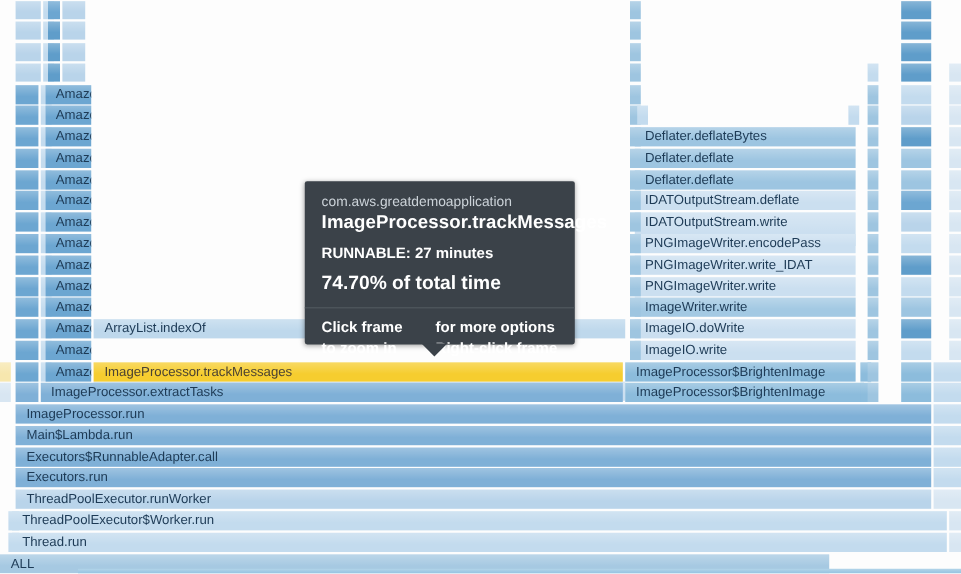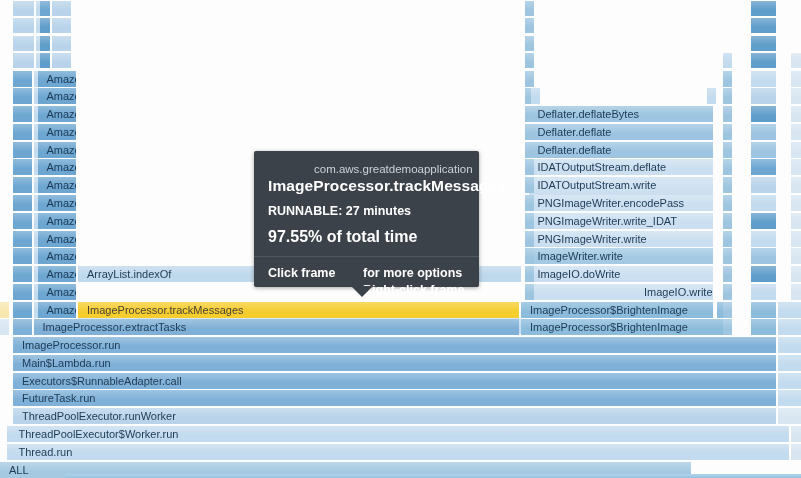--- a/index.html
+++ b/index.html
@@ -12,21 +12,21 @@
     white-space:nowrap;font-size:11px;line-height:16px;color:#1d3a55;
     padding-left:9px;
     background-image:linear-gradient(rgba(255,255,255,.25),rgba(255,255,255,0) 60%);
   }
   #tooltip{
     position:absolute;left:254px;top:151px;width:225px;height:136px;
     background:#3b4249;color:#fff;border-radius:2px;z-index:10;
     box-shadow:0 1px 4px rgba(0,0,0,.35);
     box-sizing:border-box;padding:12px 14px 0 14px;
   }
-  #tooltip .pkg{font-size:11.5px;color:#ccd3d9;margin-bottom:2px;margin-left:46px;}
+  #tooltip .pkg{font-size:11.5px;color:#ccd3d9;margin-bottom:2px;}
   #tooltip .ttl{font-size:15.5px;font-weight:bold;letter-spacing:.1px;}
   #tooltip .state{font-size:12.5px;font-weight:bold;margin-top:9px;}
   #tooltip .pct{font-size:16px;font-weight:bold;margin-top:10px;}
   #tooltip .sep{border-top:1px solid #51595f;margin:10px -14px 0 -14px;}
   #tooltip .hints{display:flex;padding-top:8px;font-size:12.5px;font-weight:bold;line-height:1.35;}
   #tooltip .hints .col1{width:95px;}
   #tooltip .hints .col2{flex:1;}
   #tooltip-arrow{
     position:absolute;left:351px;top:286px;width:0;height:0;z-index:10;
     border-left:11px solid transparent;border-right:11px solid transparent;
@@ -118,21 +118,21 @@
       <div class="frame" style="left: 528.5px; top: 106.1px; width: 184px; height: 16px; background-color: rgb(157, 197, 225);">Deflater.deflateBytes</div>
       <div class="frame" style="left: 528.5px; top: 123.8px; width: 184px; height: 16px; background-color: rgb(157, 197, 225);">Deflater.deflate</div>
       <div class="frame" style="left: 528.5px; top: 141.6px; width: 184px; height: 16px; background-color: rgb(157, 197, 225);">Deflater.deflate</div>
       <div class="frame" style="left: 528.5px; top: 159.4px; width: 184px; height: 16px; background-color: rgb(203, 223, 240);">IDATOutputStream.deflate</div>
       <div class="frame" style="left: 528.5px; top: 177.2px; width: 184px; height: 28px; background-color: rgb(203, 223, 240);">IDATOutputStream.write</div>
       <div class="frame" style="left: 528.5px; top: 194.9px; width: 184px; height: 16px; background-color: rgb(203, 223, 240);">PNGImageWriter.encodePass</div>
       <div class="frame" style="left: 528.5px; top: 212.7px; width: 184px; height: 16px; background-color: rgb(203, 223, 240);">PNGImageWriter.write_IDAT</div>
       <div class="frame" style="left: 528.5px; top: 230.5px; width: 184px; height: 16px; background-color: rgb(203, 223, 240);">PNGImageWriter.write</div>
       <div class="frame" style="left: 528.5px; top: 248.2px; width: 184px; height: 16px; background-color: rgb(163, 201, 227);">ImageWriter.write</div>
       <div class="frame" style="left: 528.5px; top: 266px; width: 184px; height: 16px; background-color: rgb(203, 223, 240);">ImageIO.doWrite</div>
-      <div class="frame" style="left: 528.5px; top: 283.8px; width: 184px; height: 16px; background-color: rgb(203, 223, 240); text-align: right;">ImageIO.write</div>
+      <div class="frame" style="left: 528.5px; top: 283.8px; width: 184px; height: 16px; background-color: rgb(203, 223, 240);">ImageIO.write</div>
       <div class="frame" style="left: 524.5px; top: 70.5px; width: 2.5px; height: 16px; background-color: rgb(158, 197, 224);"></div>
       <div class="frame" style="left: 524.5px; top: 88.3px; width: 2.5px; height: 16px; background-color: rgb(158, 197, 224);"></div>
       <div class="frame" style="left: 524.5px; top: 106.1px; width: 2.5px; height: 16px; background-color: rgb(158, 197, 224);"></div>
       <div class="frame" style="left: 524.5px; top: 123.8px; width: 2.5px; height: 16px; background-color: rgb(158, 197, 224);"></div>
       <div class="frame" style="left: 524.5px; top: 141.6px; width: 2.5px; height: 16px; background-color: rgb(158, 197, 224);"></div>
       <div class="frame" style="left: 524.5px; top: 159.4px; width: 2.5px; height: 16px; background-color: rgb(158, 197, 224);"></div>
       <div class="frame" style="left: 524.5px; top: 177.2px; width: 2.5px; height: 16px; background-color: rgb(158, 197, 224);"></div>
       <div class="frame" style="left: 524.5px; top: 194.9px; width: 2.5px; height: 16px; background-color: rgb(158, 197, 224);"></div>
       <div class="frame" style="left: 524.5px; top: 212.7px; width: 2.5px; height: 16px; background-color: rgb(158, 197, 224);"></div>
       <div class="frame" style="left: 524.5px; top: 230.5px; width: 2.5px; height: 16px; background-color: rgb(158, 197, 224);"></div>
@@ -187,43 +187,44 @@
       <div class="frame" style="left: 790.5px; top: 266px; width: 10px; height: 16px; background-color: rgb(216, 230, 242);"></div>
       <div class="frame" style="left: 790.5px; top: 283.8px; width: 10px; height: 16px; background-color: rgb(216, 230, 242);"></div>
       <div class="frame" style="left: 778px; top: 301.5px; width: 22.5px; height: 16px; background-color: rgb(195, 219, 238);"></div>
       <div class="frame" style="left: 778px; top: 319.3px; width: 22.5px; height: 16px; background-color: rgb(195, 219, 238);"></div>
       <div class="frame" style="left: 13px; top: 337px; width: 763px; height: 16px; background-color: rgb(127, 176, 215);">ImageProcessor.run</div>
       <div class="frame" style="left: 778px; top: 337px; width: 22.5px; height: 16px; background-color: rgb(195, 219, 238);"></div>
       <div class="frame" style="left: 13px; top: 354.9px; width: 763px; height: 16px; background-color: rgb(127, 176, 215);">Main$Lambda.run</div>
       <div class="frame" style="left: 778px; top: 354.9px; width: 22.5px; height: 16px; background-color: rgb(195, 219, 238);"></div>
       <div class="frame" style="left: 13px; top: 372.6px; width: 763px; height: 16px; background-color: rgb(127, 176, 215);">Executors$RunnableAdapter.call</div>
       <div class="frame" style="left: 778px; top: 372.6px; width: 22.5px; height: 16px; background-color: rgb(195, 219, 238);"></div>
-      <div class="frame" style="left: 13px; top: 390.4px; width: 763px; height: 16px; background-color: rgb(127, 176, 215);">FutureTask.run</div>
+      <div class="frame" style="left: 13px; top: 390.4px; width: 763px; height: 16px; background-color: rgb(127, 176, 215);">Executors.run</div>
       <div class="frame" style="left: 778px; top: 390.4px; width: 22.5px; height: 16px; background-color: rgb(195, 219, 238);"></div>
       <div class="frame" style="left: 13px; top: 408.2px; width: 763px; height: 16px; background-color: rgb(185, 212, 234);">ThreadPoolExecutor.runWorker</div>
       <div class="frame" style="left: 778px; top: 408.2px; width: 22.5px; height: 16px; background-color: rgb(216, 230, 242);"></div>
       <div class="frame" style="left: 7px; top: 425.9px; width: 2px; height: 16px; background-color: rgb(195, 219, 238);"></div>
       <div class="frame" style="left: 9.5px; top: 425.9px; width: 779.5px; height: 16px; background-color: rgb(195, 219, 238);">ThreadPoolExecutor$Worker.run</div>
       <div class="frame" style="left: 790.5px; top: 425.9px; width: 10px; height: 16px; background-color: rgb(216, 230, 242);"></div>
       <div class="frame" style="left: 7px; top: 443.7px; width: 2px; height: 16px; background-color: rgb(195, 219, 238);"></div>
       <div class="frame" style="left: 9.5px; top: 443.7px; width: 779.5px; height: 16px; background-color: rgb(195, 219, 238);">Thread.run</div>
       <div class="frame" style="left: 790.5px; top: 443.7px; width: 10px; height: 16px; background-color: rgb(216, 230, 242);"></div>
       <div class="frame" style="left: 0px; top: 461.5px; width: 691px; height: 16px; background-color: rgb(166, 201, 226);">ALL</div>
       <div class="frame" style="left: 65px; top: 474px; width: 736px; height: 4.5px; background-color: rgb(154, 198, 226);"></div>
     </div>
 
   <div id="tooltip">
     <div class="pkg">com.aws.greatdemoapplication</div>
     <div class="ttl">ImageProcessor.trackMessages</div>
     <div class="state">RUNNABLE: 27 minutes</div>
-    <div class="pct">97.55% of total time</div>
+    <div class="pct">74.70% of total time</div>
     <div class="sep"></div>
     <div class="hints">
       <div class="col1">
         <div>Click frame</div>
+        <div>to zoom in</div>
       </div>
       <div class="col2">
         <div>for more options</div>
         <div>Right-click frame</div>
       </div>
     </div>
   </div>
   <div id="tooltip-arrow"></div>
 </div>
 

